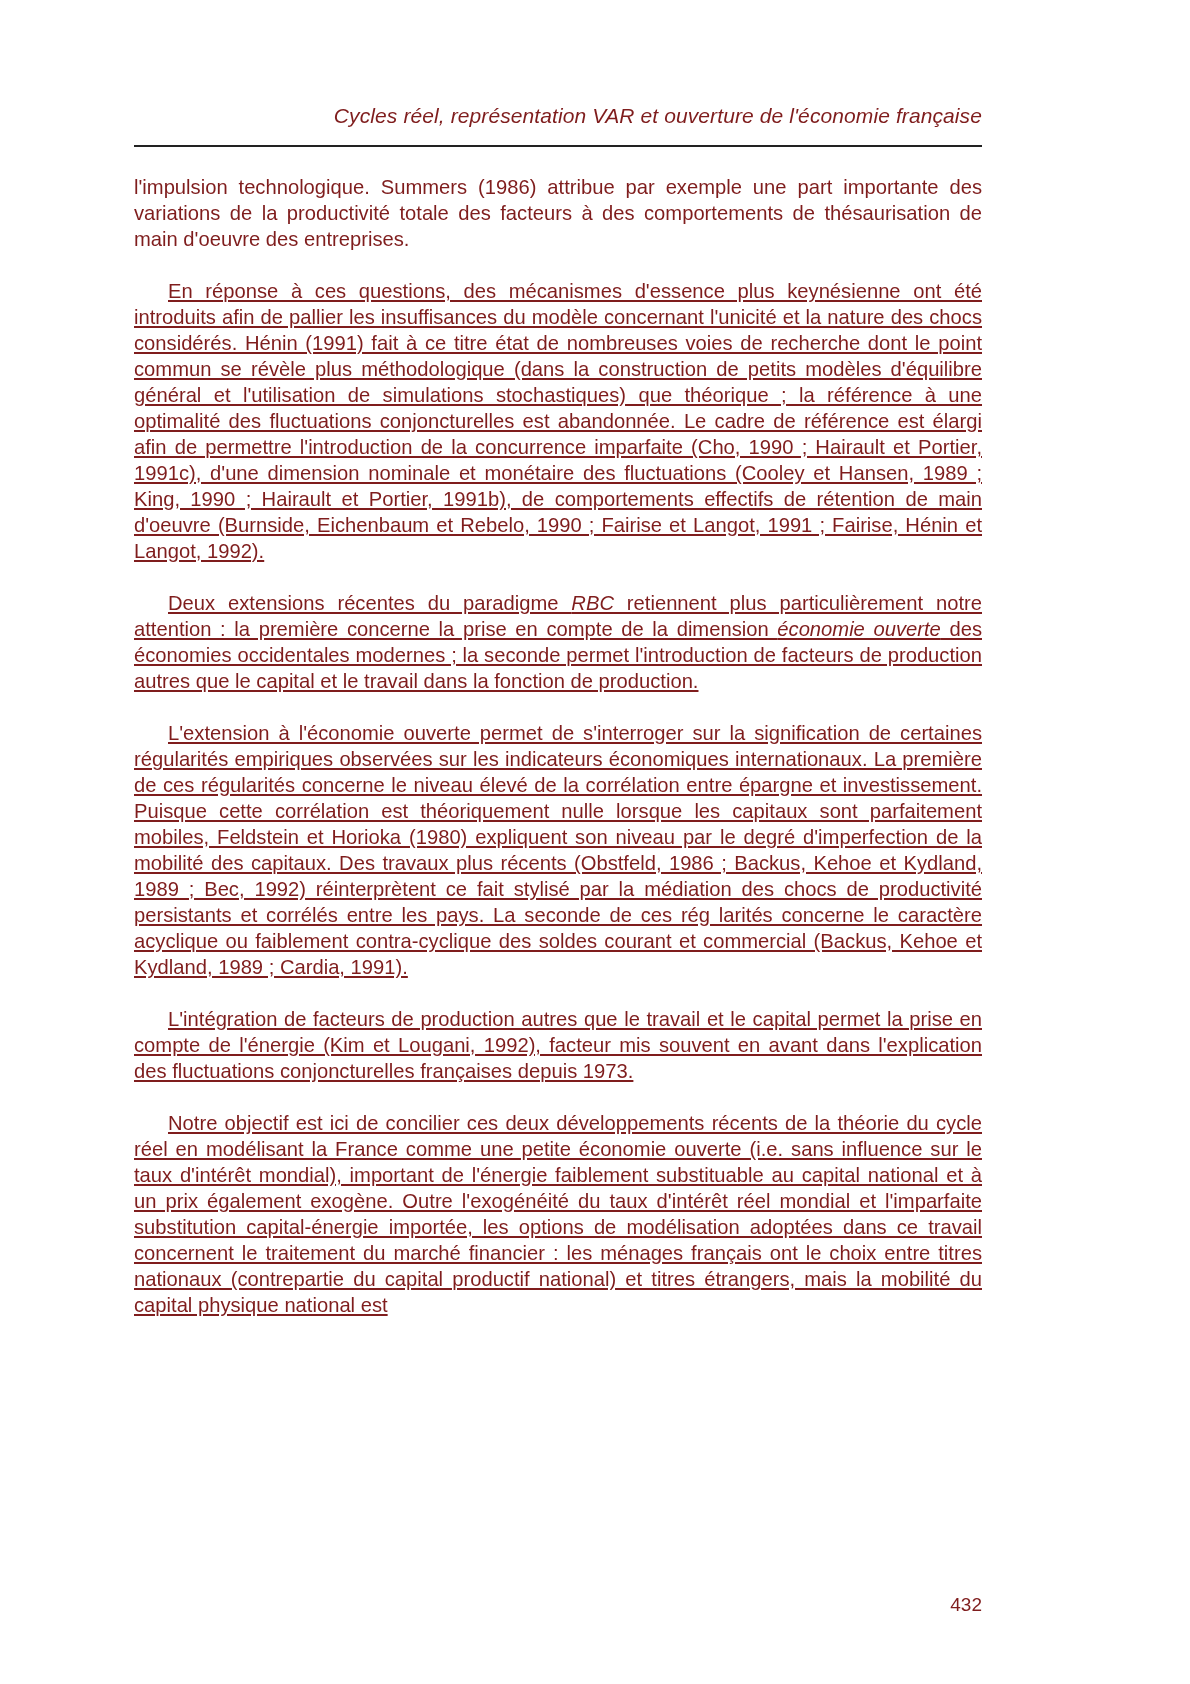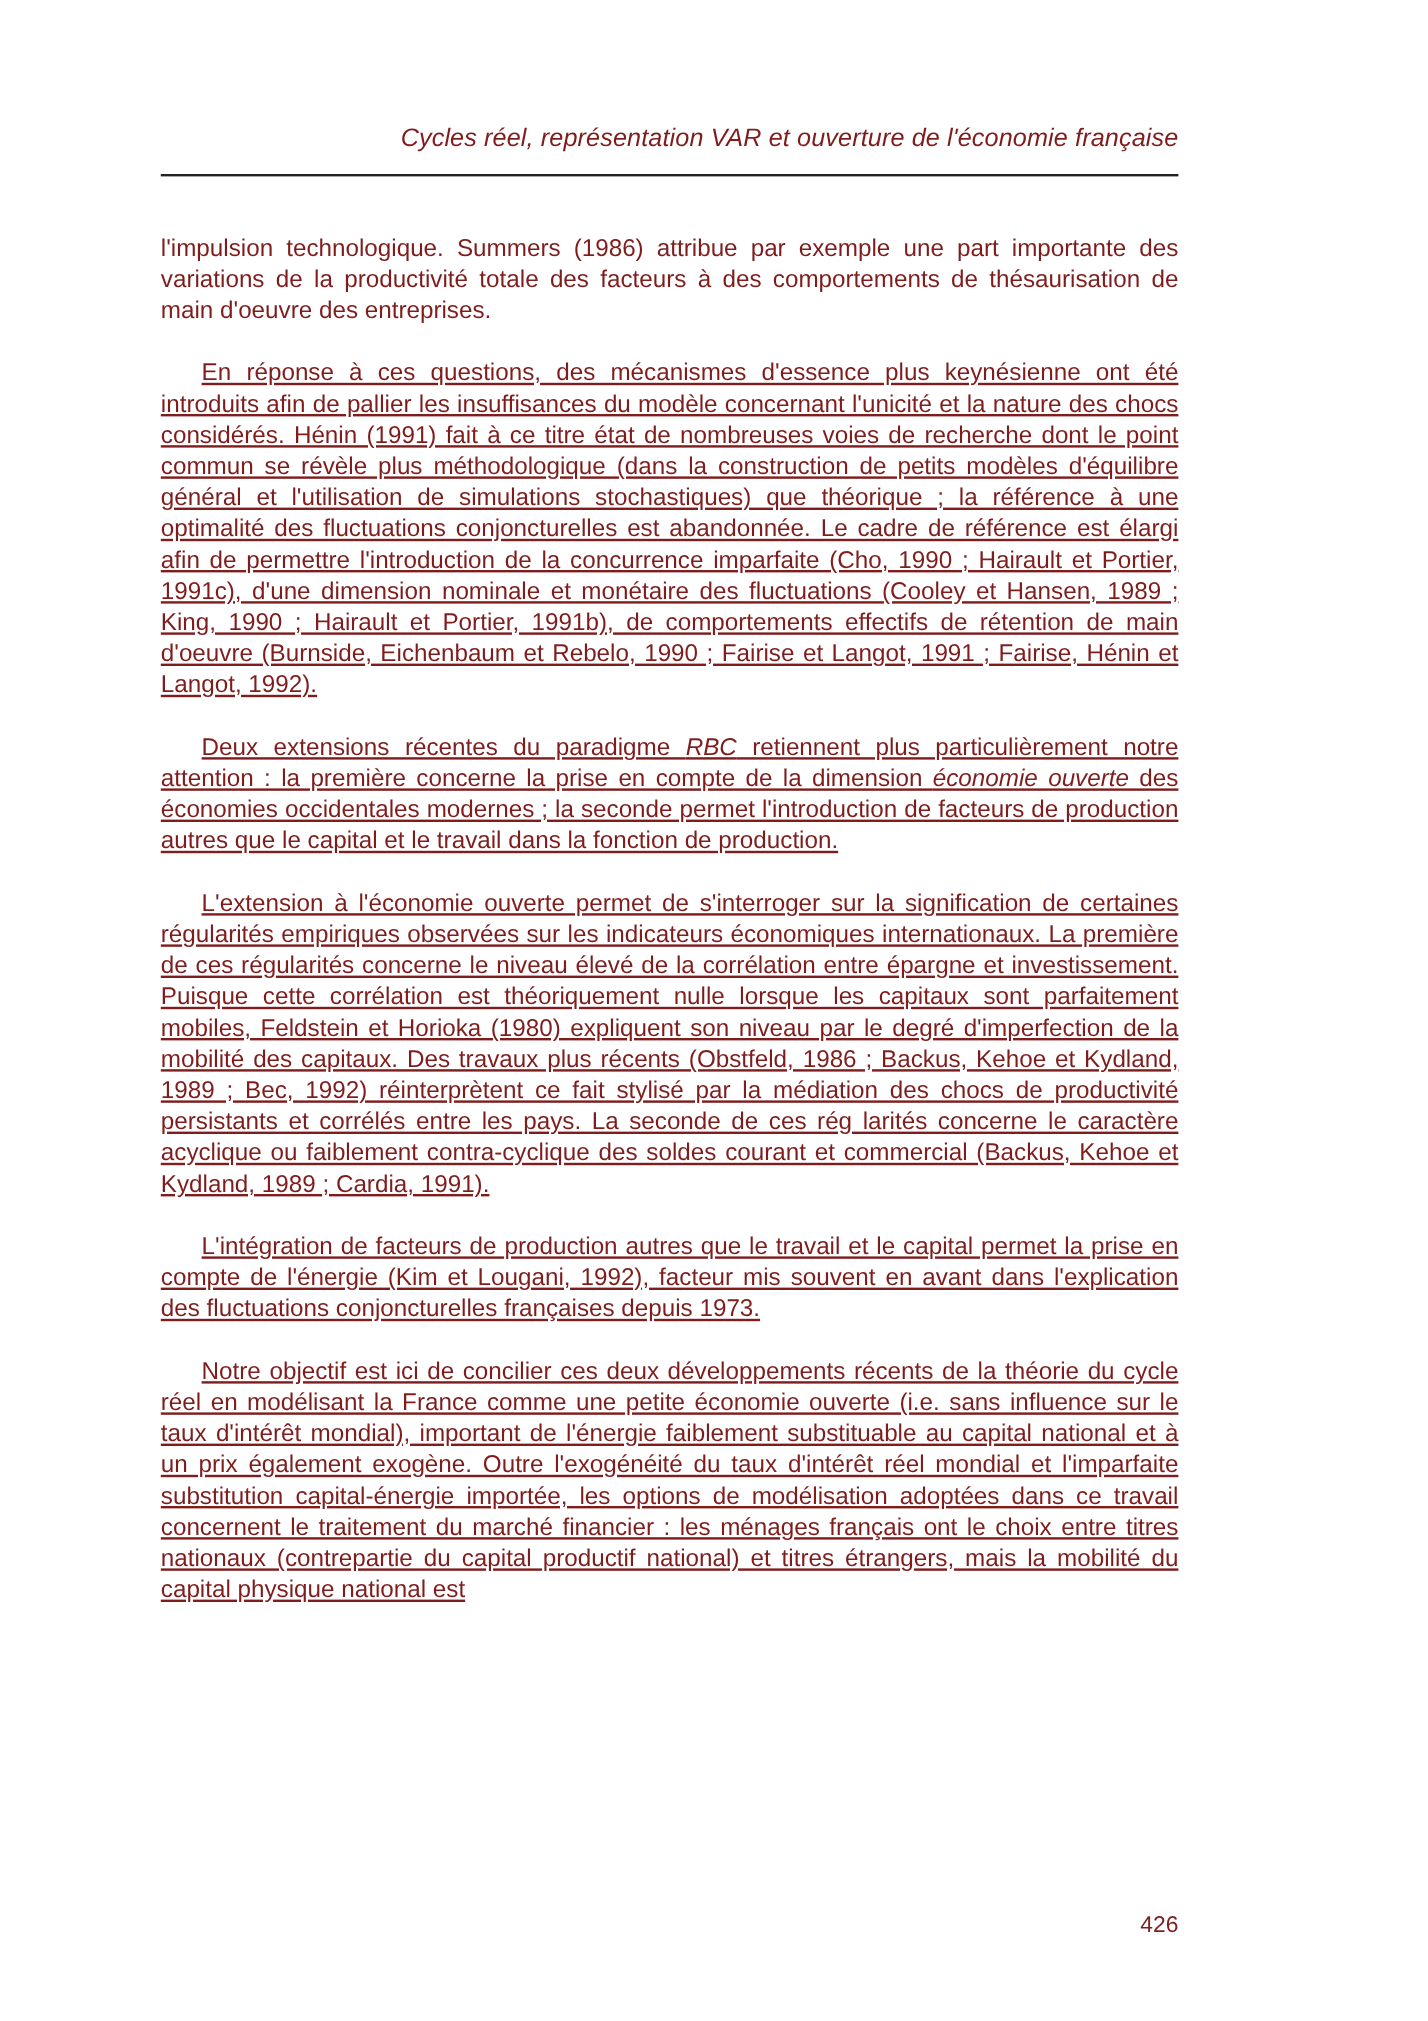--- a/index.html
+++ b/index.html
@@ -11,21 +11,21 @@
   .running-head {
     position: absolute; left: 134px; width: 848px; top: 88px;
     text-align: right; font-style: italic; font-size: 21px; letter-spacing: 0.1px;
   }
   .head-rule {
     position: absolute; left: 134px; width: 848px; top: 129px;
     border-top: 2px solid #222;
   }
   .body {
     position: absolute; left: 134px; width: 848px; top: 158px;
-    font-size: 20.2px; line-height: 26px; text-align: justify; margin-top: 20px;
+    font-size: 20.2px; line-height: 26px; text-align: justify;
   }
   .para { margin: 0 0 26px 0; text-indent: 0; }
   .para.indent { text-indent: 34px; text-decoration: underline; }
   .para + .para { margin-top: 0; }
   .em { font-style: italic; }
   .folio {
     position: absolute; left: 900px; top: 1578px; width: 82px;
     text-align: right; font-size: 19px;
   }
 </style>
@@ -38,14 +38,14 @@
 
   <div class="body" id="body-text">
       <p class="para"><span>l'impulsion technologique. Summers (1986) attribue par exemple une part importante des variations de la productivité totale des facteurs à des comportements de thésaurisation de main d'oeuvre des entreprises.</span></p>
       <p class="para indent"><span>En réponse à ces questions, des mécanismes d'essence plus keynésienne ont été introduits afin de pallier les insuffisances du modèle concernant l'unicité et la nature des chocs considérés. Hénin (1991) fait à ce titre état de nombreuses voies de recherche dont le point commun se révèle plus méthodologique (dans la construction de petits modèles d'équilibre général et l'utilisation de simulations stochastiques) que théorique ; la référence à une optimalité des fluctuations conjoncturelles est abandonnée. Le cadre de référence est élargi afin de permettre l'introduction de la concurrence imparfaite (Cho, 1990 ; Hairault et Portier, 1991c), d'une dimension nominale et monétaire des fluctuations (Cooley et Hansen, 1989 ; King, 1990 ; Hairault et Portier, 1991b), de comportements effectifs de rétention de main d'oeuvre (Burnside, Eichenbaum et Rebelo, 1990 ; Fairise et Langot, 1991 ; Fairise, Hénin et Langot, 1992).</span></p>
       <p class="para indent"><span>Deux extensions récentes du paradigme </span><span class="em">RBC</span><span> retiennent plus particulièrement notre attention : la première concerne la prise en compte de la dimension </span><span class="em">économie ouverte</span><span> des économies occidentales modernes ; la seconde permet l'introduction de facteurs de production autres que le capital et le travail dans la fonction de production.</span></p>
       <p class="para indent"><span>L'extension à l'économie ouverte permet de s'interroger sur la signification de certaines régularités empiriques observées sur les indicateurs économiques internationaux. La première de ces régularités concerne le niveau élevé de la corrélation entre épargne et investissement. Puisque cette corrélation est théoriquement nulle lorsque les capitaux sont parfaitement mobiles, Feldstein et Horioka (1980) expliquent son niveau par le degré d'imperfection de la mobilité des capitaux. Des travaux plus récents (Obstfeld, 1986 ; Backus, Kehoe et Kydland, 1989 ; Bec, 1992) réinterprètent ce fait stylisé par la médiation des chocs de productivité persistants et corrélés entre les pays. La seconde de ces rég larités concerne le caractère acyclique ou faiblement contra-cyclique des soldes courant et commercial (Backus, Kehoe et Kydland, 1989 ; Cardia, 1991).</span></p>
       <p class="para indent"><span>L'intégration de facteurs de production autres que le travail et le capital permet la prise en compte de l'énergie (Kim et Lougani, 1992), facteur mis souvent en avant dans l'explication des fluctuations conjoncturelles françaises depuis 1973.</span></p>
       <p class="para indent"><span>Notre objectif est ici de concilier ces deux développements récents de la théorie du cycle réel en modélisant la France comme une petite économie ouverte (i.e. sans influence sur le taux d'intérêt mondial), important de l'énergie faiblement substituable au capital national et à un prix également exogène. Outre l'exogénéité du taux d'intérêt réel mondial et l'imparfaite substitution capital-énergie importée, les options de modélisation adoptées dans ce travail concernent le traitement du marché financier : les ménages français ont le choix entre titres nationaux (contrepartie du capital productif national) et titres étrangers, mais la mobilité du capital physique national est</span></p>
     </div>
 
-  <div class="folio">426</div>
+  <div class="folio">432</div>
 </div>
 
 </body></html>

